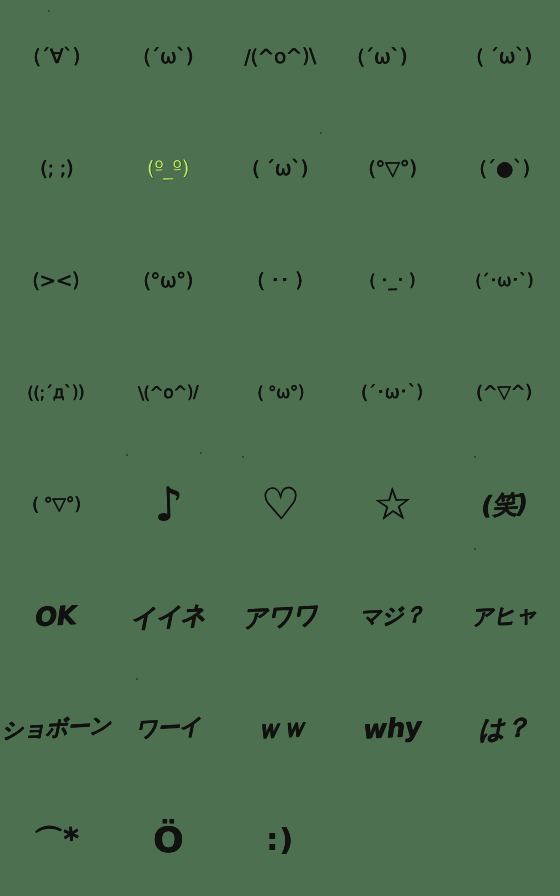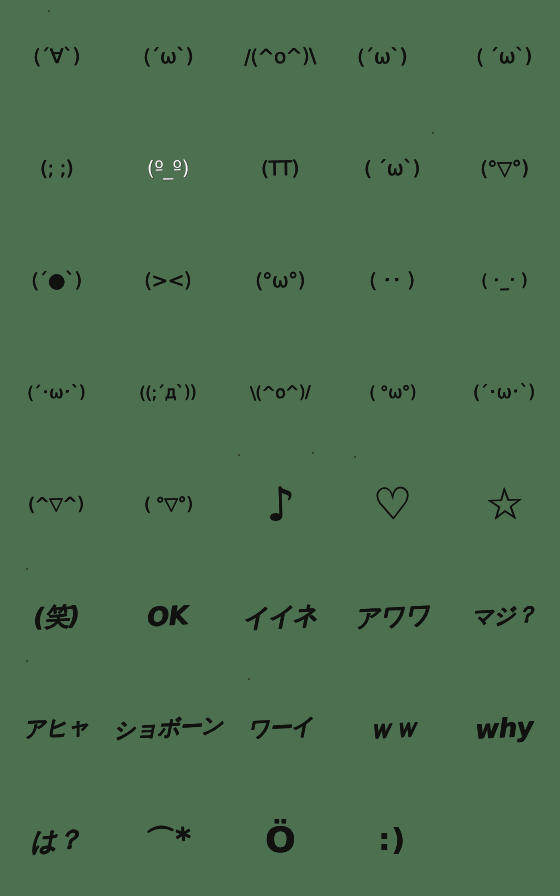--- a/index.html
+++ b/index.html
@@ -96,24 +96,21 @@
     <span class="glyph" style="color: rgb(17, 17, 16); text-shadow: rgb(17, 17, 16) 0.4px 0px 0px, rgb(17, 17, 16) 0px 0.4px 0px;">(´ω`)ゞ</span>
   </div>
   <div class="cell r1">
     <span class="glyph" style="color: rgb(17, 17, 16); text-shadow: rgb(17, 17, 16) 0.4px 0px 0px, rgb(17, 17, 16) 0px 0.4px 0px;">( ´ω`)</span>
   </div>
 
   <div class="cell r2">
     <span class="glyph" style="color: rgb(17, 17, 16); text-shadow: rgb(17, 17, 16) 0.4px 0px 0px, rgb(17, 17, 16) 0px 0.4px 0px;">(; ;)</span>
   </div>
   <div class="cell r2">
-    <span class="glyph" style="color: #ffffff; text-shadow: rgb(17, 17, 16) 0.4px 0px 0px, rgb(17, 17, 16) 0px 0.4px 0px;">(º_º)</span>
-  </div>
-  <div class="cell r2">
-    <span class="glyph" style="color: rgb(17, 17, 16); text-shadow: rgb(17, 17, 16) 0.4px 0px 0px, rgb(17, 17, 16) 0px 0.4px 0px;">(TT)</span>
+    <span class="glyph" style="color: #bef264; text-shadow: rgb(17, 17, 16) 0.4px 0px 0px, rgb(17, 17, 16) 0px 0.4px 0px;">(º_º)</span>
   </div>
   <div class="cell r2">
     <span class="glyph" style="color: rgb(17, 17, 16); text-shadow: rgb(17, 17, 16) 0.4px 0px 0px, rgb(17, 17, 16) 0px 0.4px 0px;">( ´ω`)</span>
     <span class="speck" style="right:14px;top:20px;"></span>
   </div>
 
   <div class="cell r3">
     <span class="glyph" style="color: rgb(17, 17, 16); text-shadow: rgb(17, 17, 16) 0.4px 0px 0px, rgb(17, 17, 16) 0px 0.4px 0px;">(°▽°)</span>
   </div>
   <div class="cell r3">

